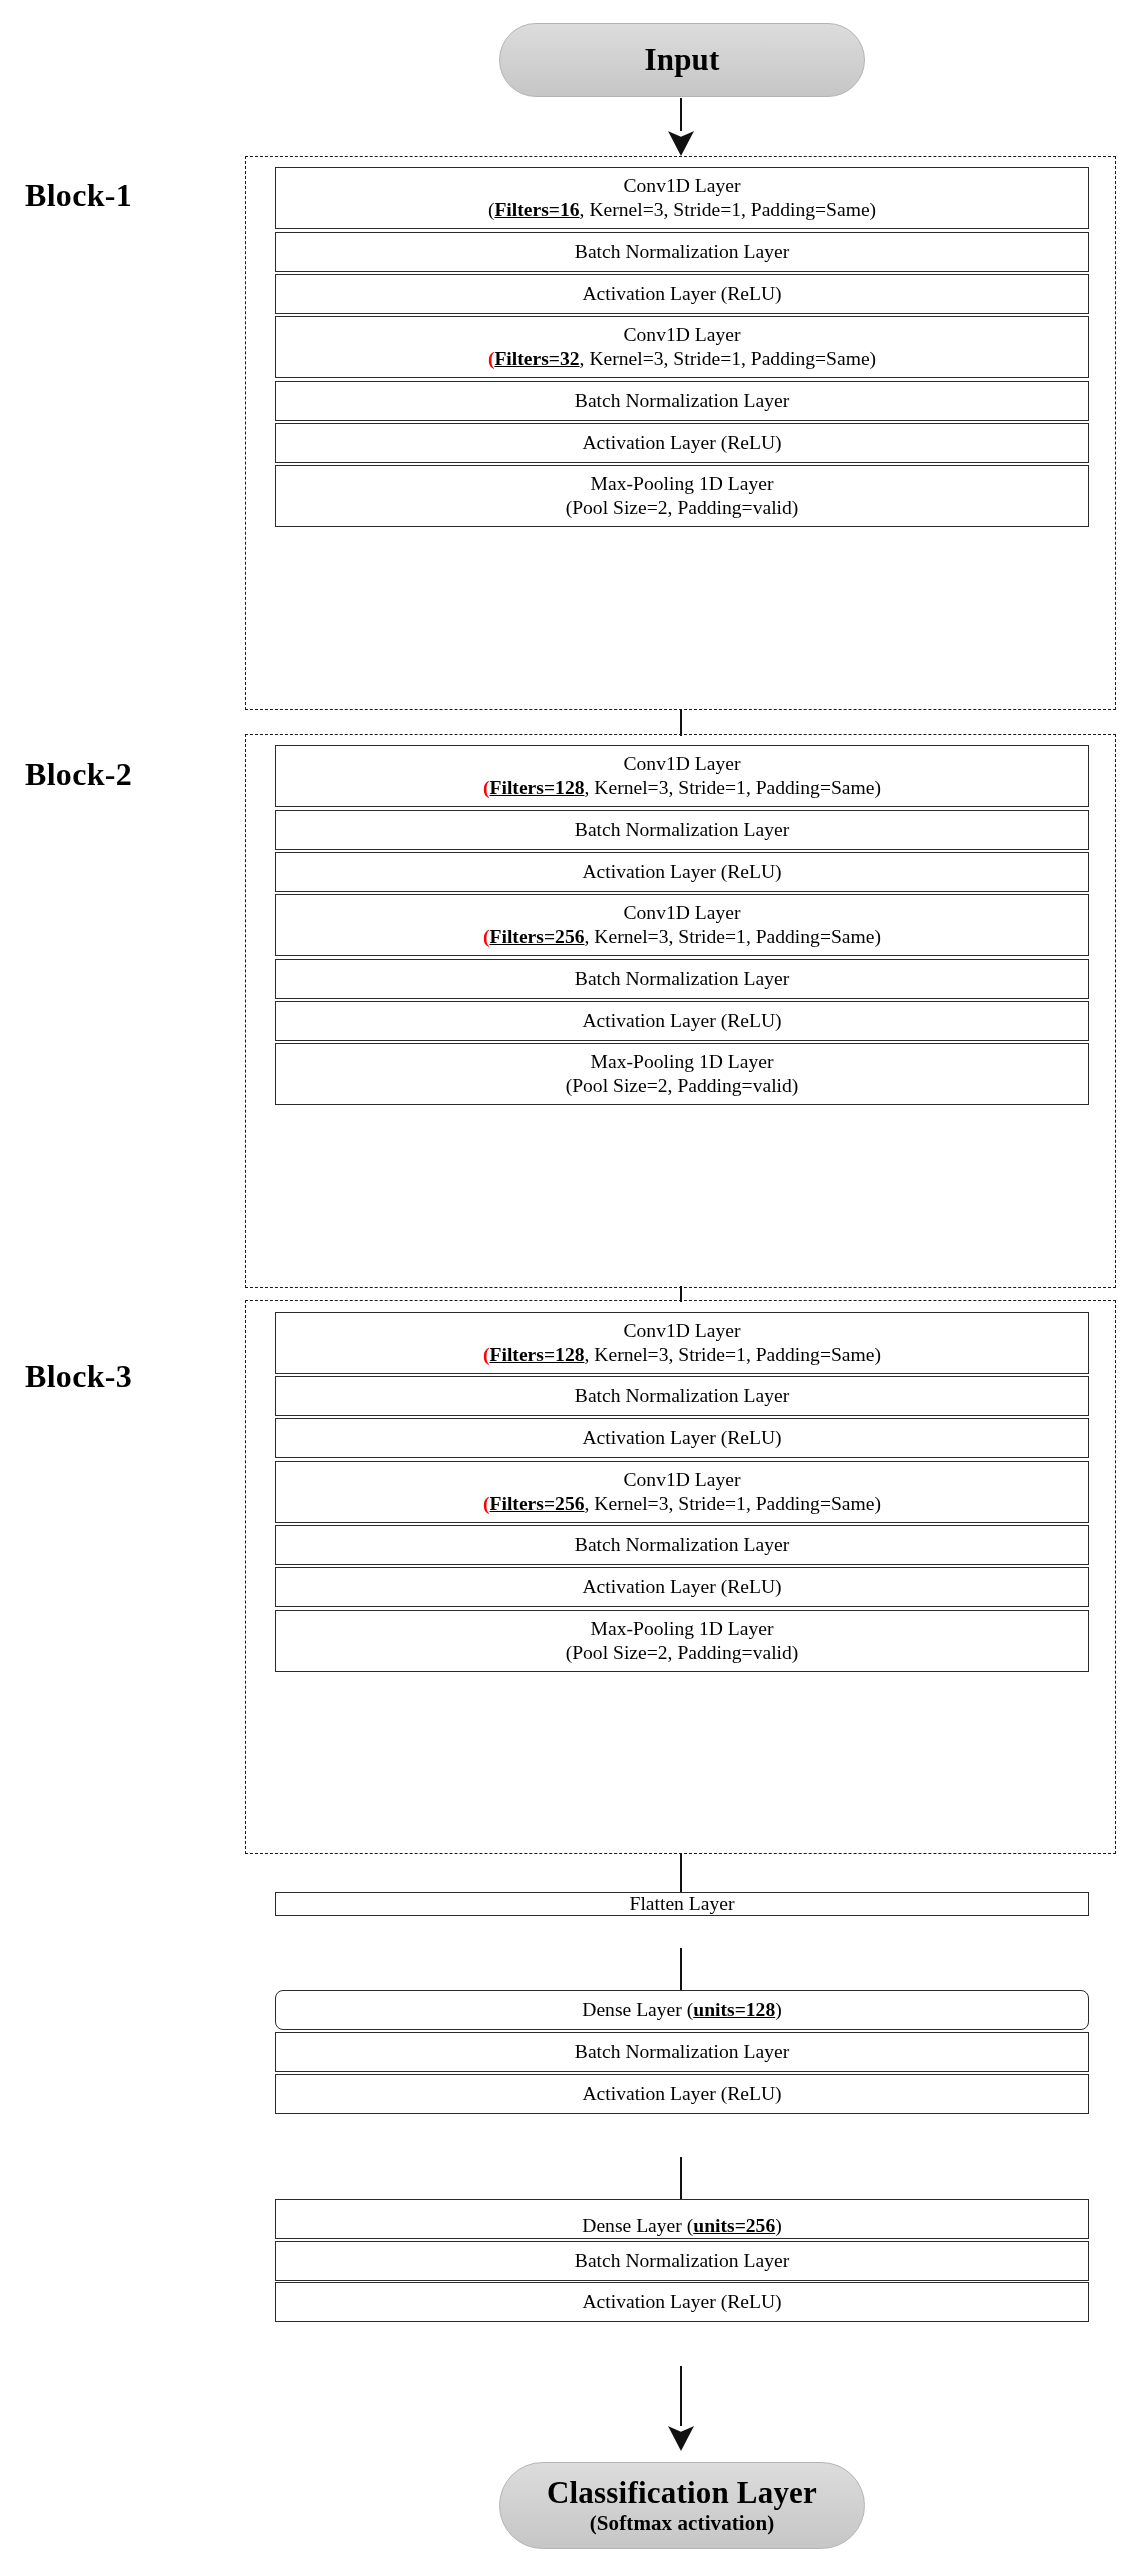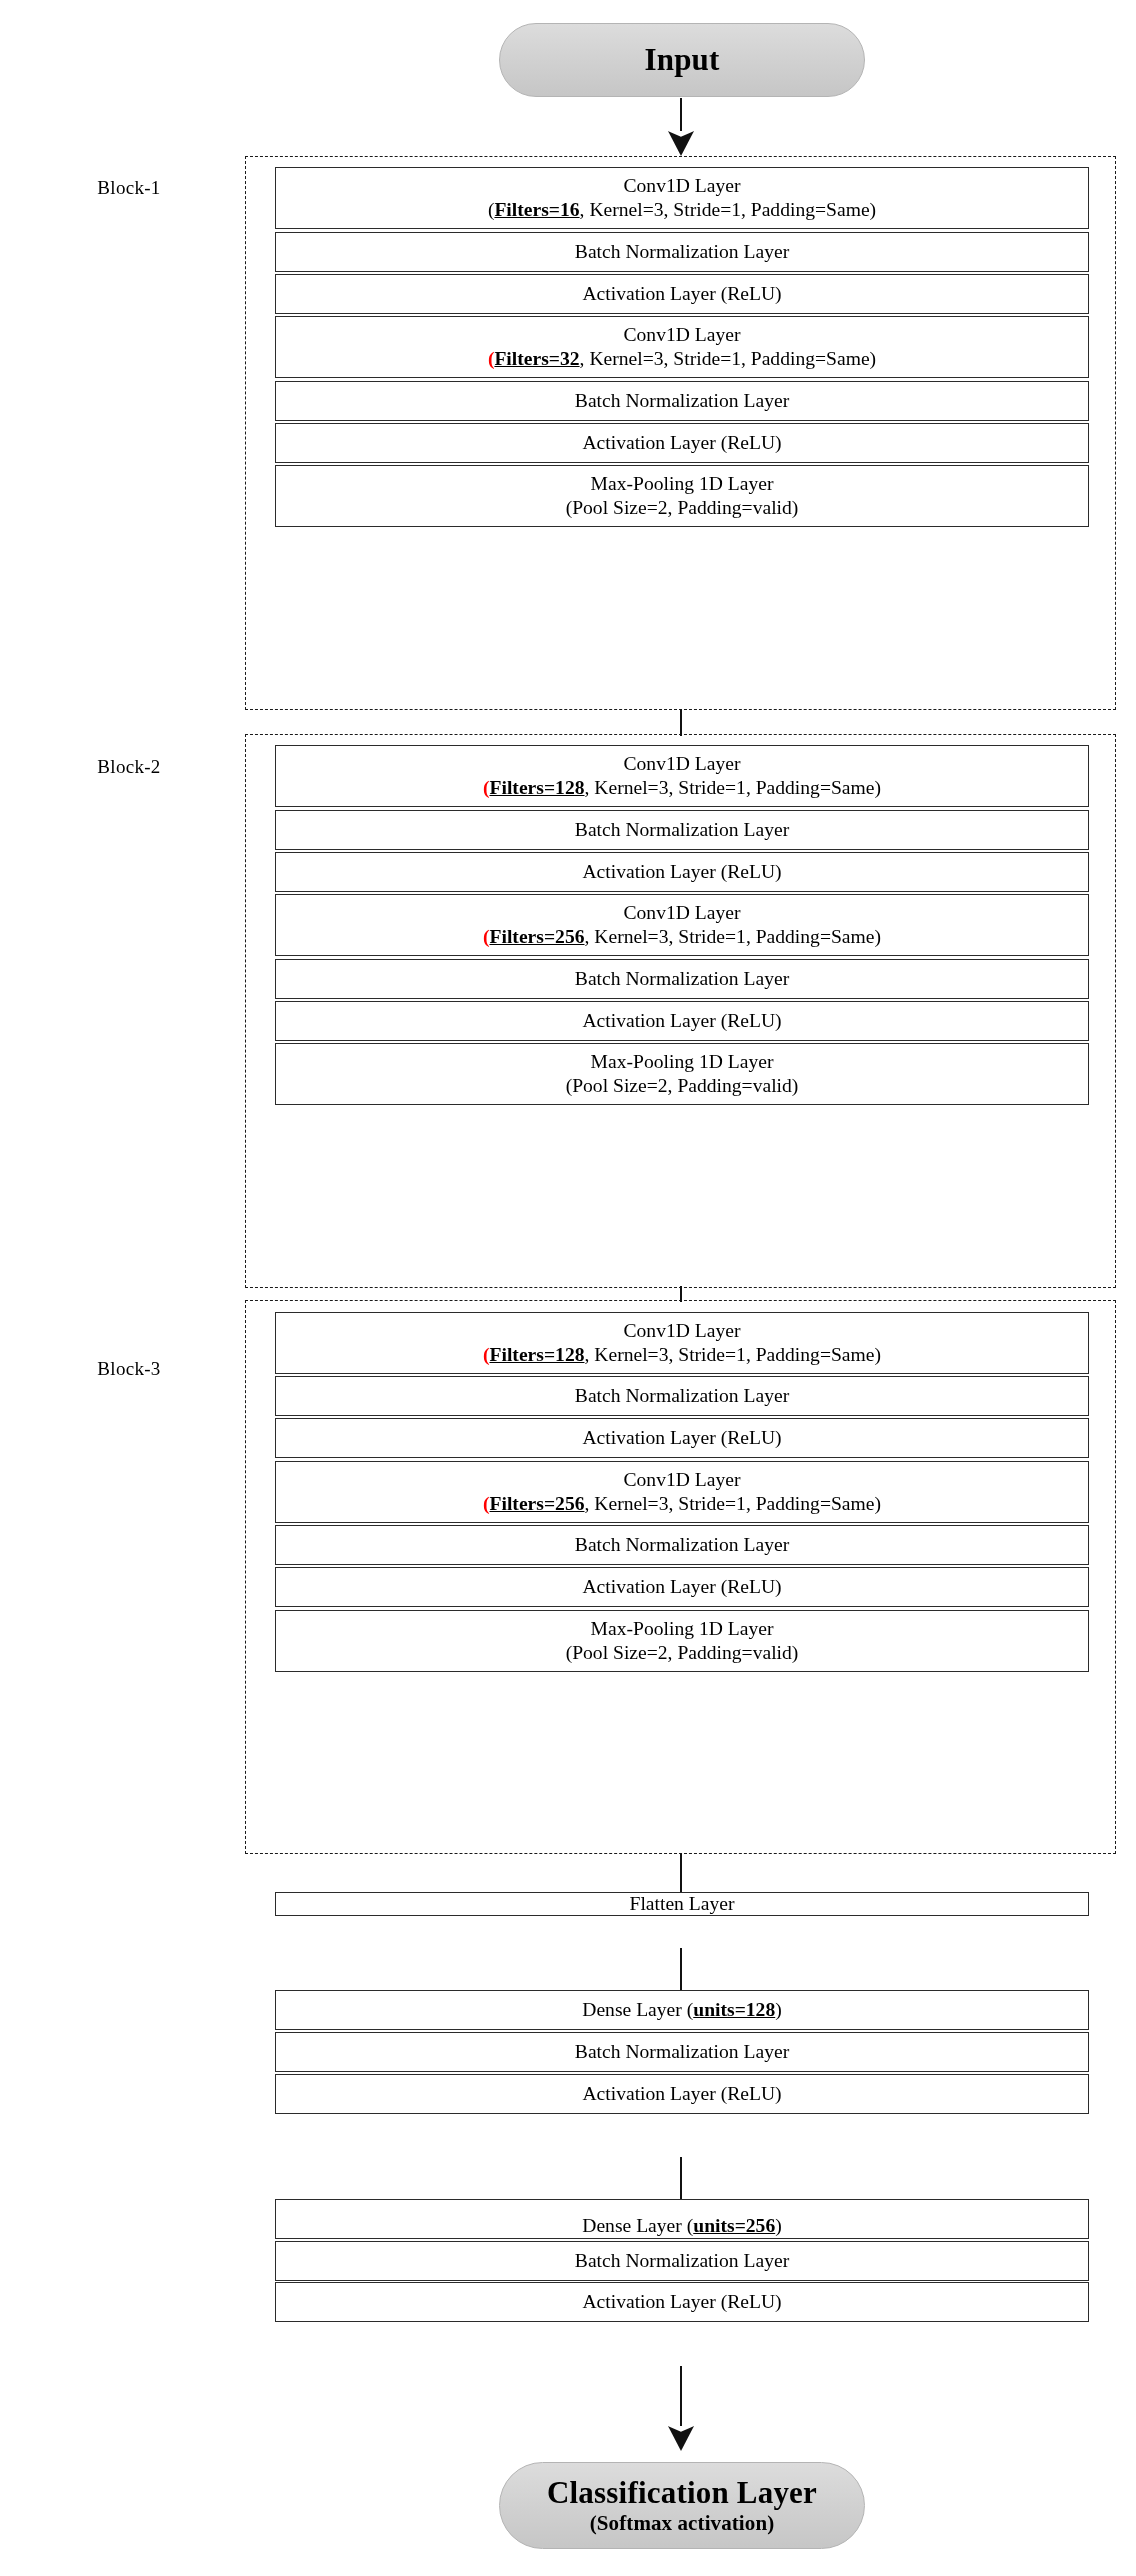--- a/index.html
+++ b/index.html
@@ -50,23 +50,22 @@
   }
   #block-1-group { top: 156px;  height: 554px; }
   #block-2-group { top: 734px; height: 554px; }
   #block-3-group { top: 1300px; height: 554px; }
 
   
   .block-label {
     position: absolute;
     left: 25px;
     width: 208px;
-    text-align: center;
-    font-size: 19px;
-    font-weight: normal;
+    font-size: 32px;
+    font-weight: bold;
     letter-spacing: 0.3px;
     white-space: nowrap;
   }
   #block-1-label { top: 177px; }
   #block-2-label { top: 756px; }
   #block-3-label { top: 1358px; }
 
   
   .layer-box {
     position: absolute;
@@ -217,21 +216,21 @@
     <div class="layer-box" style="top: 1567px; height: 40px;">
       <span class="ln">Activation Layer (ReLU)</span>
     </div>
     <div class="layer-box" style="top: 1610px; height: 62px;">
       <span class="ln">Max-Pooling 1D Layer</span>
       <span class="ln">(Pool Size=2, Padding=valid)</span>
     </div>
     <div class="layer-box" style="top: 1892px; height: 24px;">
       <span class="ln">Flatten Layer</span>
     </div>
-    <div class="layer-box" style="top: 1990px; height: 40px;">
+    <div class="layer-box" style="top: 1990px; height: 40px; border-radius: 8px;">
       <span class="ln">Dense Layer (<span class="hl">units=128</span>)</span>
     </div>
     <div class="layer-box" style="top: 2032px; height: 40px;">
       <span class="ln">Batch Normalization Layer</span>
     </div>
     <div class="layer-box" style="top: 2074px; height: 40px;">
       <span class="ln">Activation Layer (ReLU)</span>
     </div>
     <div class="layer-box" style="top: 2199px; height: 40px; justify-content: flex-end;">
       <span class="ln">Dense Layer (<span class="hl">units=256</span>)</span>

